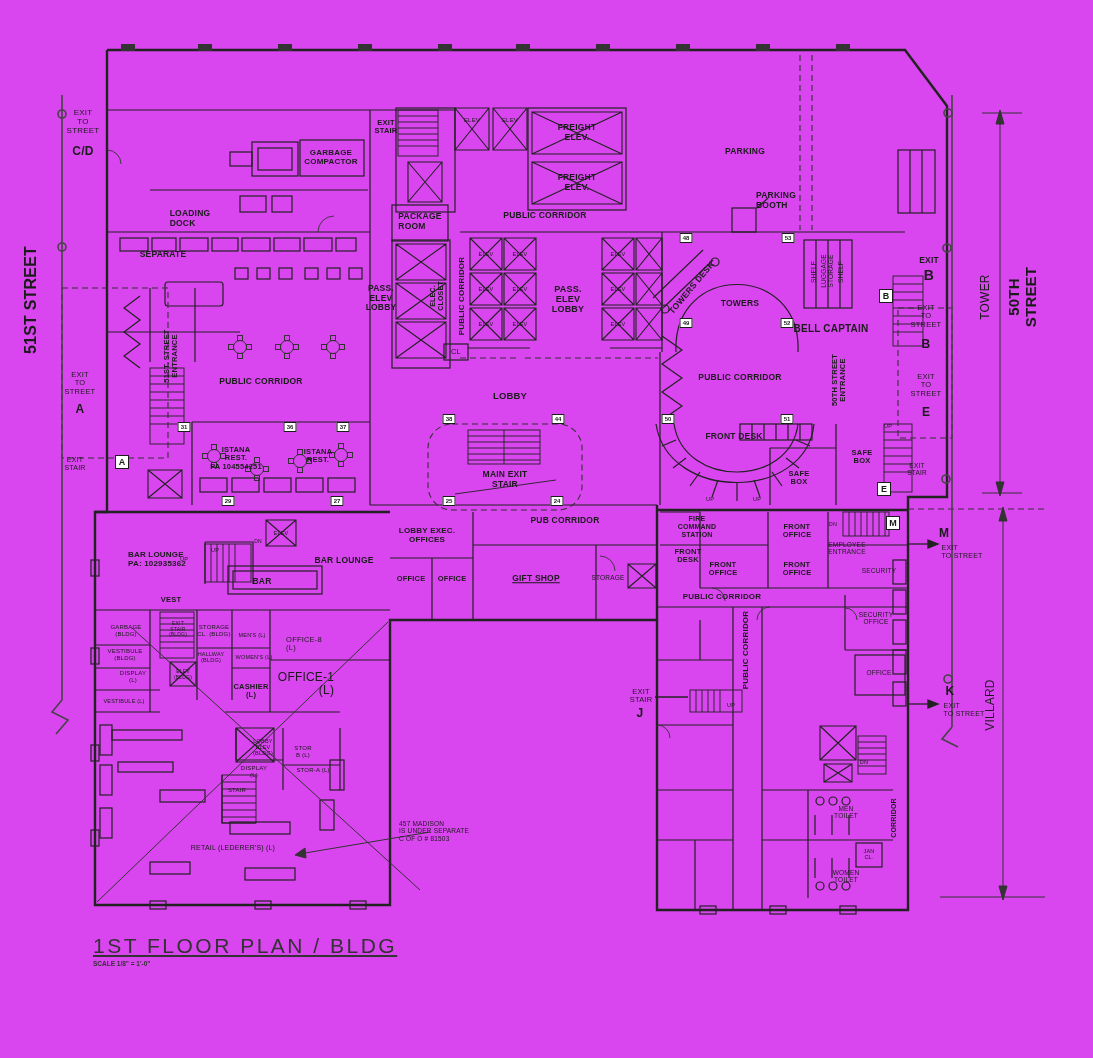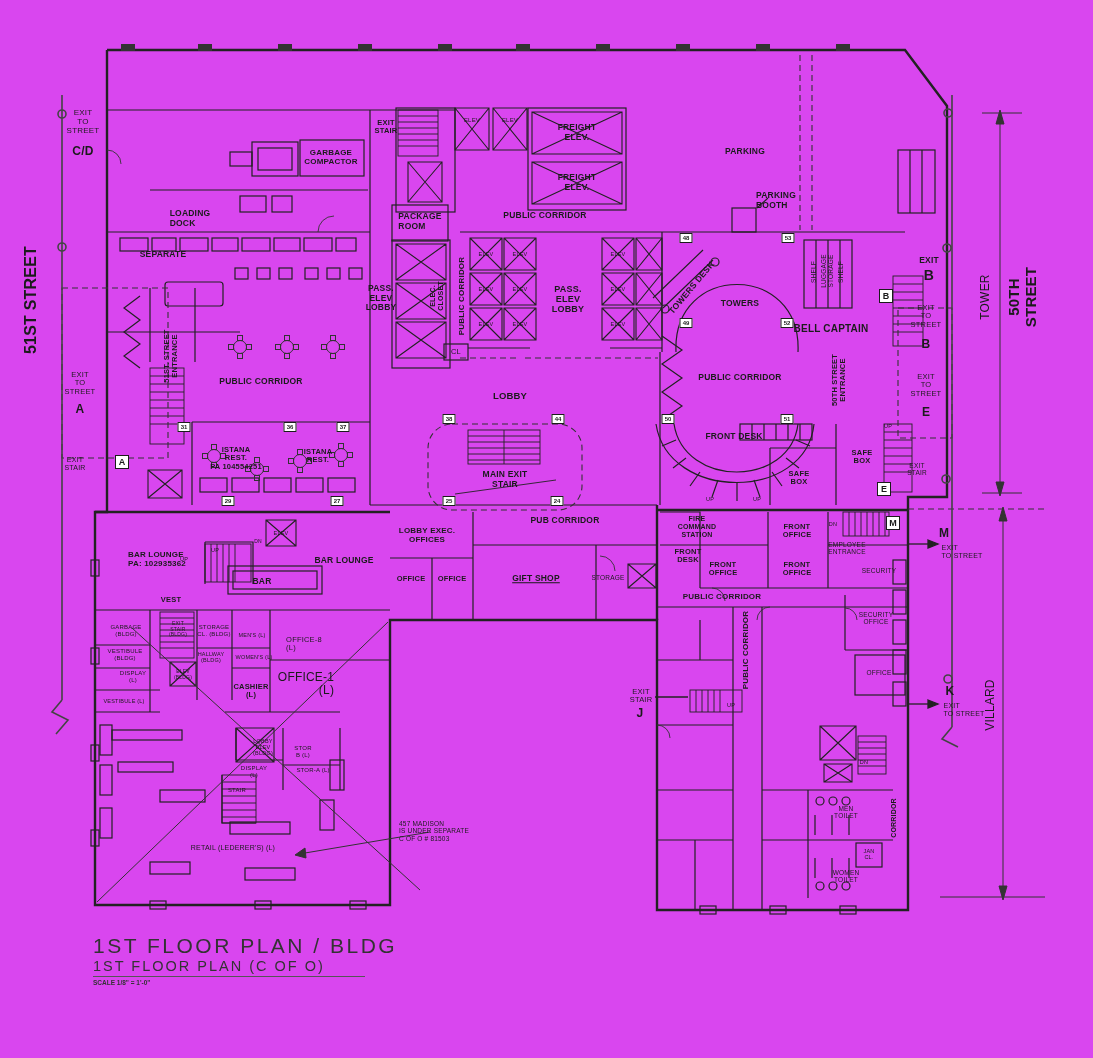--- a/index.html
+++ b/index.html
@@ -5,21 +5,21 @@
   html,body{margin:0;padding:0;background:#fff;}
   #canvas{position:relative;width:1093px;height:1058px;background:#d946ef;overflow:hidden;
           font-family:"Liberation Sans","DejaVu Sans",sans-serif;color:#1b1b1b;}
   #linework{position:absolute;left:0;top:0;}
   .lbl{position:absolute;line-height:1.12;white-space:pre-line;text-align:center;
        color:#1b1b1b;letter-spacing:.2px;transform:translate(-50%,-50%);}
   .mkr{position:absolute;border:1.5px solid #1b1b1b;background:#fff;display:flex;
        align-items:center;justify-content:center;font-weight:700;
        transform:translate(-50%,-50%);box-sizing:border-box;}
   #title-block{position:absolute;left:93px;top:934px;}
-  #title-line1{font-size:21px;letter-spacing:2.5px;color:#333;}
+  #title-line1{font-size:21px;letter-spacing:2.5px;color:#333;text-decoration:underline;}
   #title-line2{font-size:14.5px;letter-spacing:2px;color:#333;border-bottom:1.6px solid #555;
                width:272px;padding-bottom:2px;}
   #title-scale{font-size:6.5px;font-weight:700;margin-top:2px;color:#333;}
 </style>
 </head>
 <body>
 
 <div id="canvas">
 
 <svg id="linework" width="1093" height="1058" viewBox="0 0 1093 1058" xmlns="http://www.w3.org/2000/svg">
@@ -483,17 +483,16 @@
       <div class="mkr" style="left: 686px; top: 323px; width: 13px; height: 10px; font-size: 6px;">49</div>
       <div class="mkr" style="left: 787px; top: 323px; width: 13px; height: 10px; font-size: 6px;">52</div>
       <div class="mkr" style="left: 122px; top: 462px; width: 14px; height: 14px; font-size: 9px;">A</div>
       <div class="mkr" style="left: 886px; top: 296px; width: 14px; height: 14px; font-size: 9px;">B</div>
       <div class="mkr" style="left: 884px; top: 489px; width: 14px; height: 14px; font-size: 9px;">E</div>
       <div class="mkr" style="left: 893px; top: 523px; width: 14px; height: 14px; font-size: 9px;">M</div>
     </div>
 
 <div id="title-block">
   <div id="title-line1">1ST FLOOR PLAN / BLDG</div>
-  <div id="title-line2">1ST FLOOR PLAN (C OF O)</div>
   <div id="title-scale">SCALE 1/8" = 1'-0"</div>
 </div>
 
 </div>
 
 </body></html>

